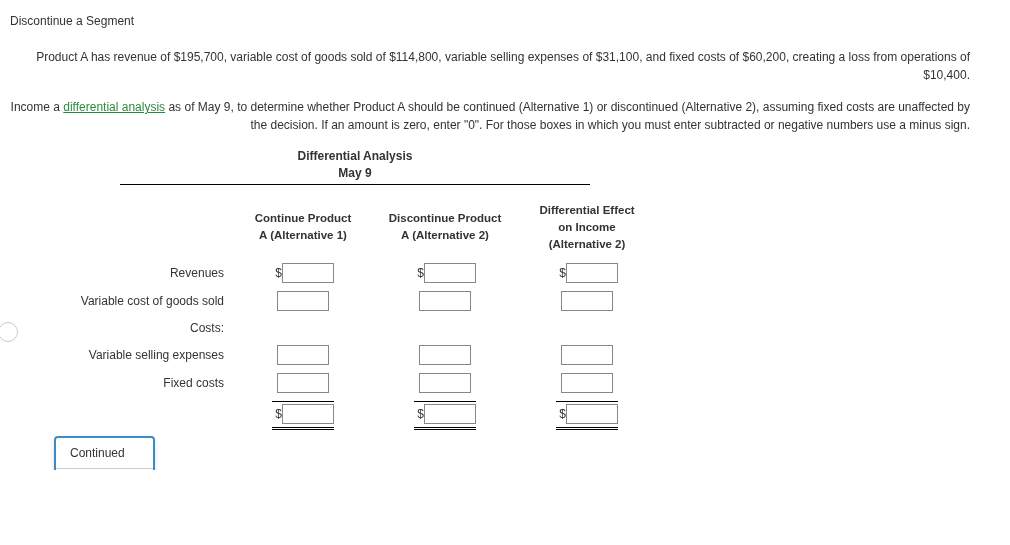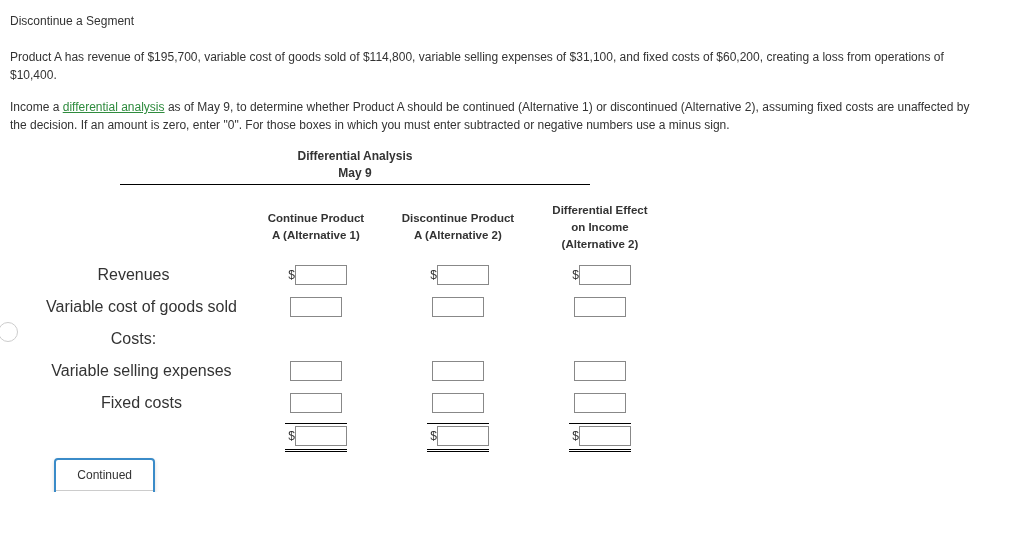--- a/index.html
+++ b/index.html
@@ -11,20 +11,21 @@
     padding: 12px 10px;
     line-height: 1.5;
   }
   .title {
     font-size: 12px;
     margin-bottom: 18px;
   }
   .paragraph {
     margin: 0 0 14px 0;
     max-width: 960px;
+    text-align: right;
   }
   .link-term {
     color: #2e8b3d;
     text-decoration: underline;
     cursor: pointer;
   }
   .analysis-wrap {
     margin-left: 110px;
     margin-top: 4px;
   }
@@ -48,23 +49,23 @@
   }
   table.da th {
     font-weight: bold;
     font-size: 11.5px;
     text-align: center;
     padding: 2px 6px 6px 6px;
     width: 130px;
     vertical-align: middle;
   }
   table.da td.label {
-    font-size: 16px;
+    font-size: 12px;
     padding: 4px 8px 4px 0;
-    text-align: center;
+    text-align: right;
     white-space: nowrap;
   }
   table.da td.label.indent1 { padding-left: 16px; }
   table.da td.cell {
     text-align: center;
     padding: 4px 6px;
     position: relative;
   }
   .currency {
     display:inline-block;
@@ -119,21 +120,20 @@
   }
   .dd-popup {
     position: absolute;
     left: 24px;
     top: -4px;
     border: 2px solid #3a8bc8;
     border-radius: 4px;
     background: #fff;
     box-shadow: 0 2px 4px rgba(0,0,0,0.15);
     z-index: 5;
-    text-align: center;
   }
   .dd-popup .opt {
     padding: 6px 14px;
     font-size: 12px;
     cursor: pointer;
     border-bottom: 1px solid #ccc;
   }
   .dd-popup .opt:last-child { border-bottom: none; }
   .decision-line {
     position: relative;

